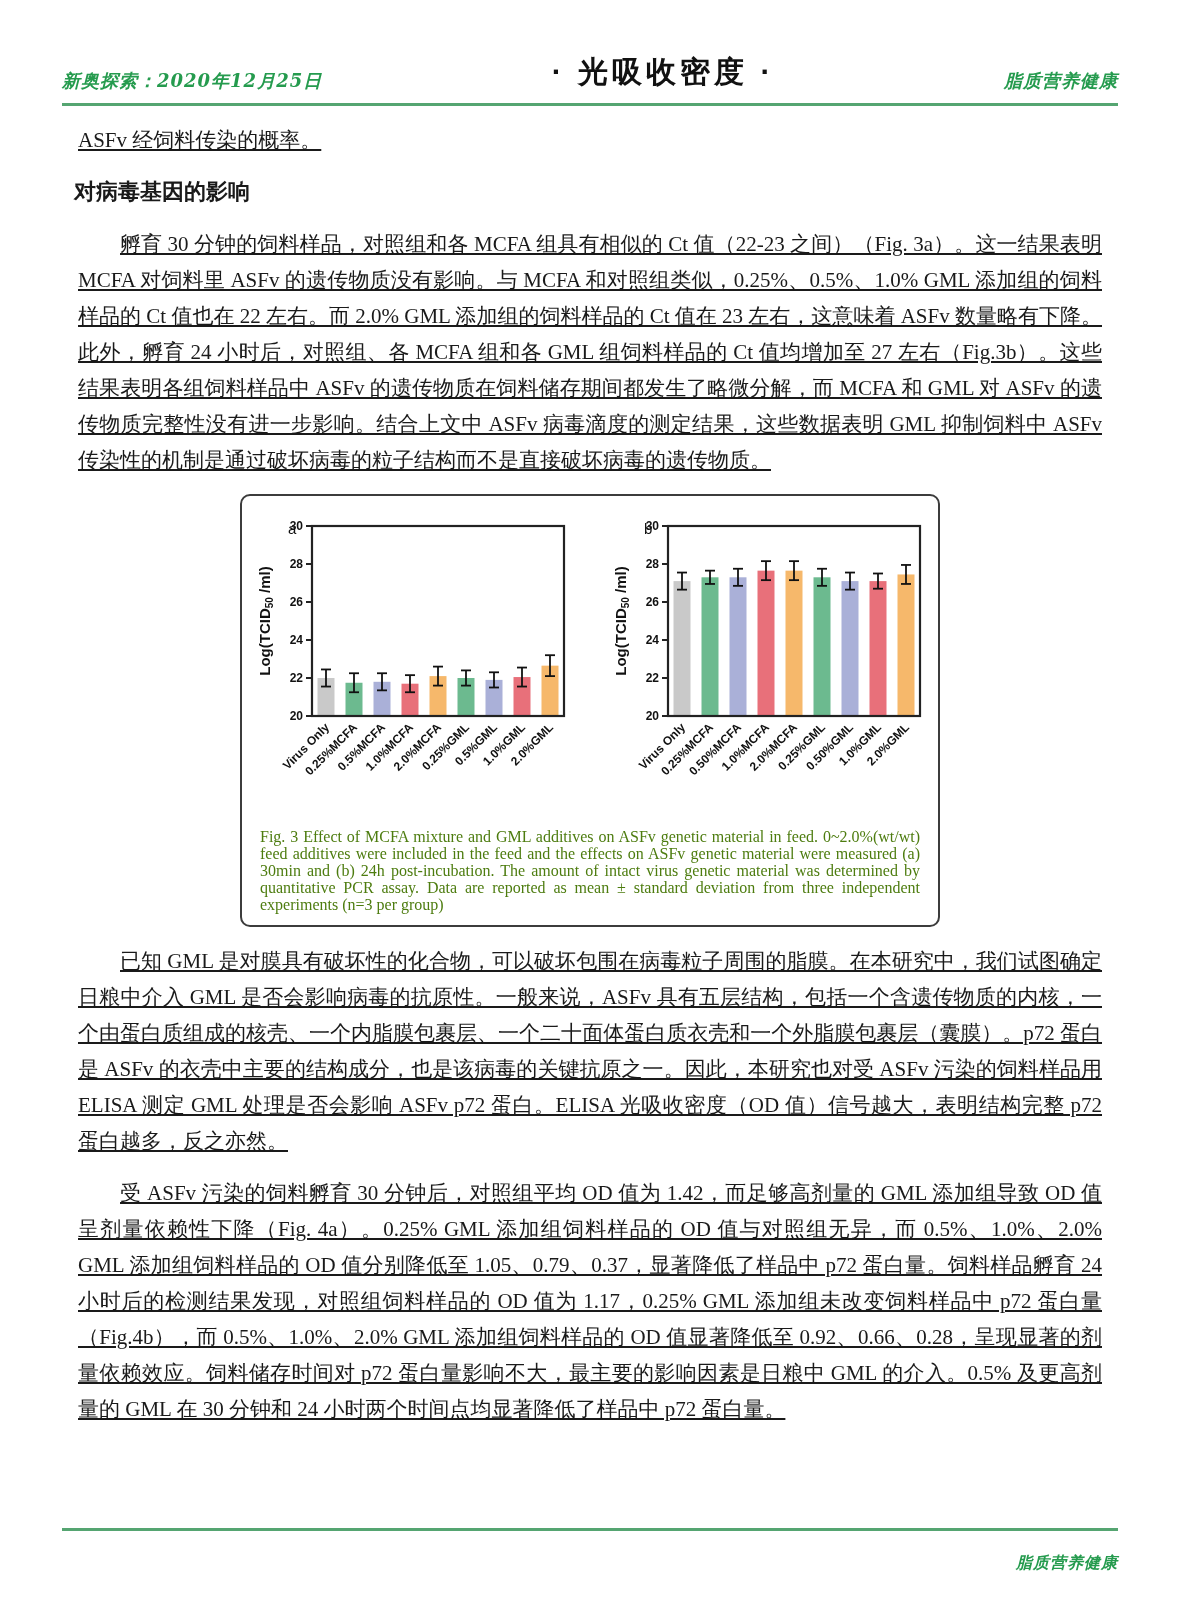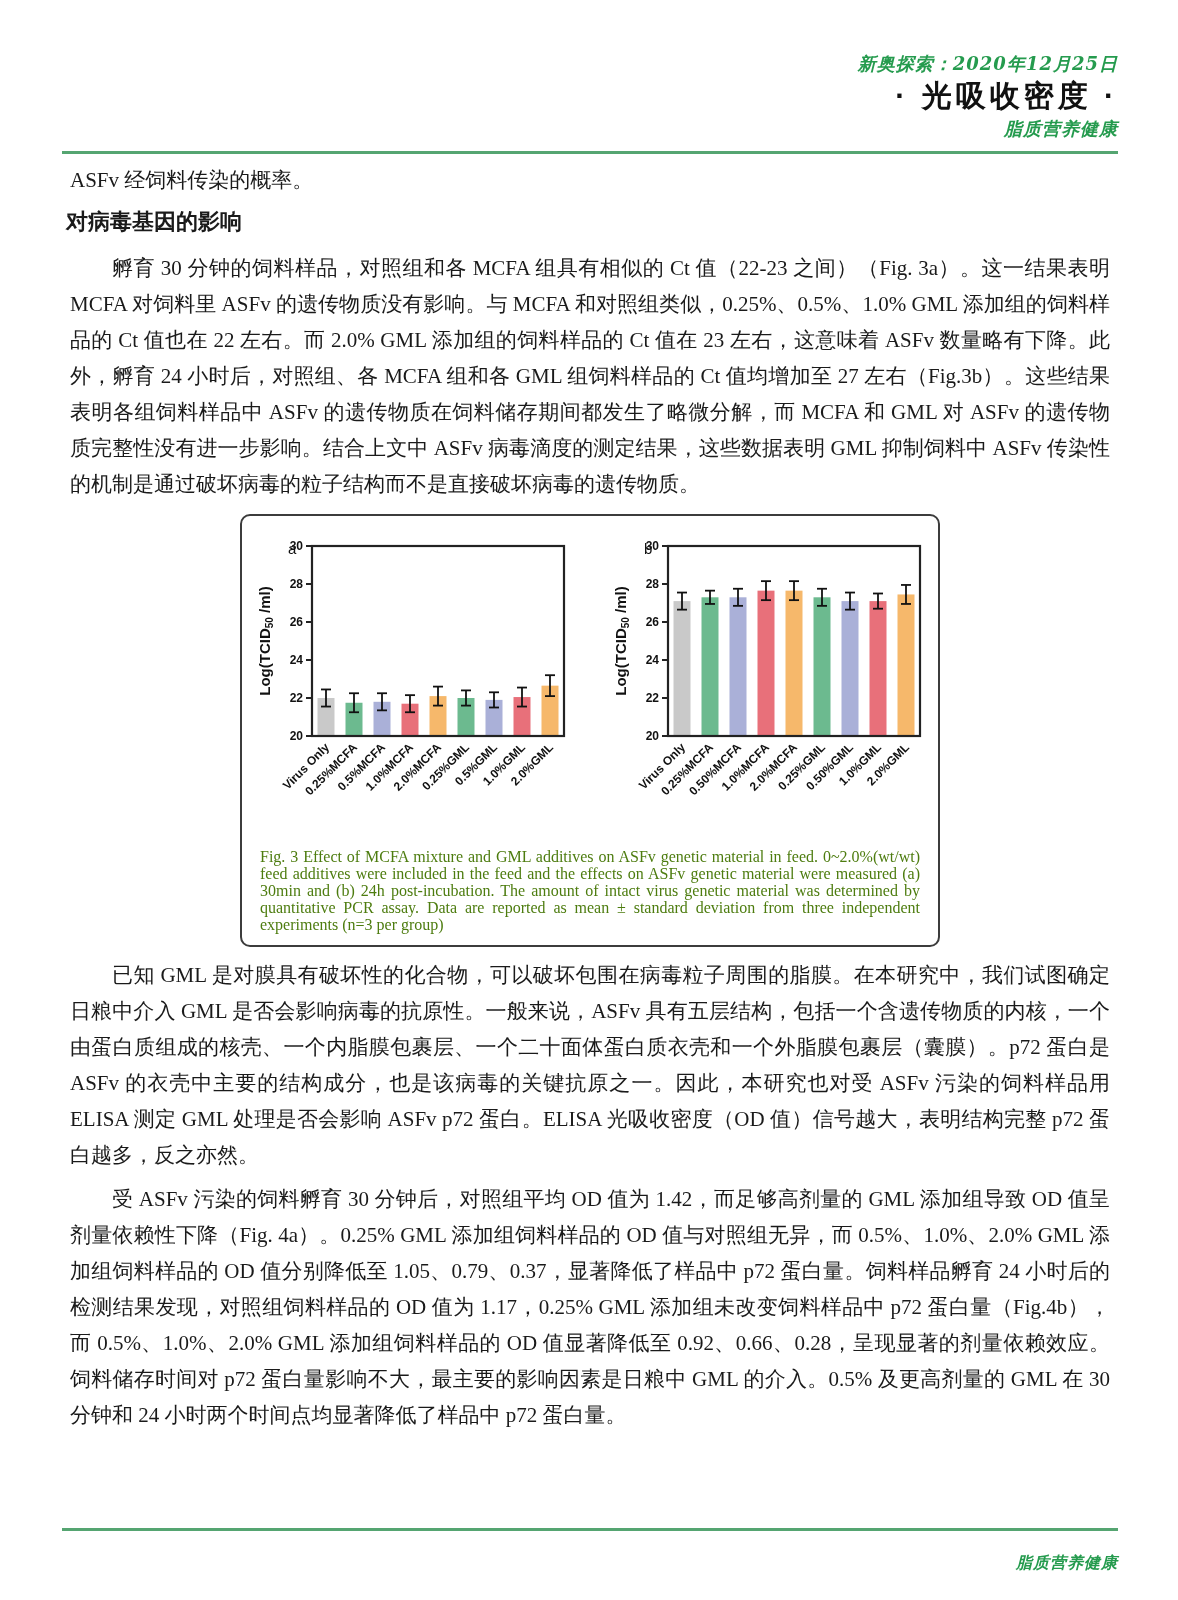--- a/index.html
+++ b/index.html
@@ -9,39 +9,39 @@
     margin:0 auto;
     background:#ffffff;
     font-family:"Liberation Serif","DejaVu Serif",serif;
     color:#1a1a1a;
     overflow:hidden;
   }
   .content{position:absolute;left:62px;right:60px;top:0;}
   
   .hdr{
     display:flex;align-items:flex-end;justify-content:space-between;
-    padding-top:52px;padding-bottom:10px;flex-direction:column;
+    padding-top:52px;padding-bottom:10px;
   }
   .hdr-left,.hdr-right{
     color:#259b4e;font-style:italic;font-weight:bold;
     font-size:18px;letter-spacing:1px;
     font-family:"DejaVu Serif",serif;
   }
   .hdr-title{
     font-size:30px;font-weight:bold;color:#111;
     letter-spacing:4px;
     font-family:"Liberation Sans","DejaVu Sans",sans-serif;
   }
   .rule{border:none;border-top:3px solid #55a571;margin:0 0 8px 0;}
   
   .body-text{font-size:21px;line-height:36px;text-align:justify;}
-  .body-text p{margin:8px;}
+  .body-text p{margin:16px;text-decoration:underline;}
   .body-text p.indent{text-indent:2em;}
   .body-text h2{
-    font-size:22px;font-weight:bold;margin:2px 0 0 4px;line-height:36px;font-family:Liberation Mono, monospace;
+    font-size:22px;font-weight:bold;margin:2px 0 0 12px;line-height:36px;
   }
   
   .figure-box{
     width:672px;margin:12px auto 10px auto;
     border:2px solid #3c3c3c;border-radius:10px;
     padding:14px 12px 10px 12px;
     background:#fff;
   }
   .charts-row{display:flex;justify-content:space-between;}
   .figure-caption{

